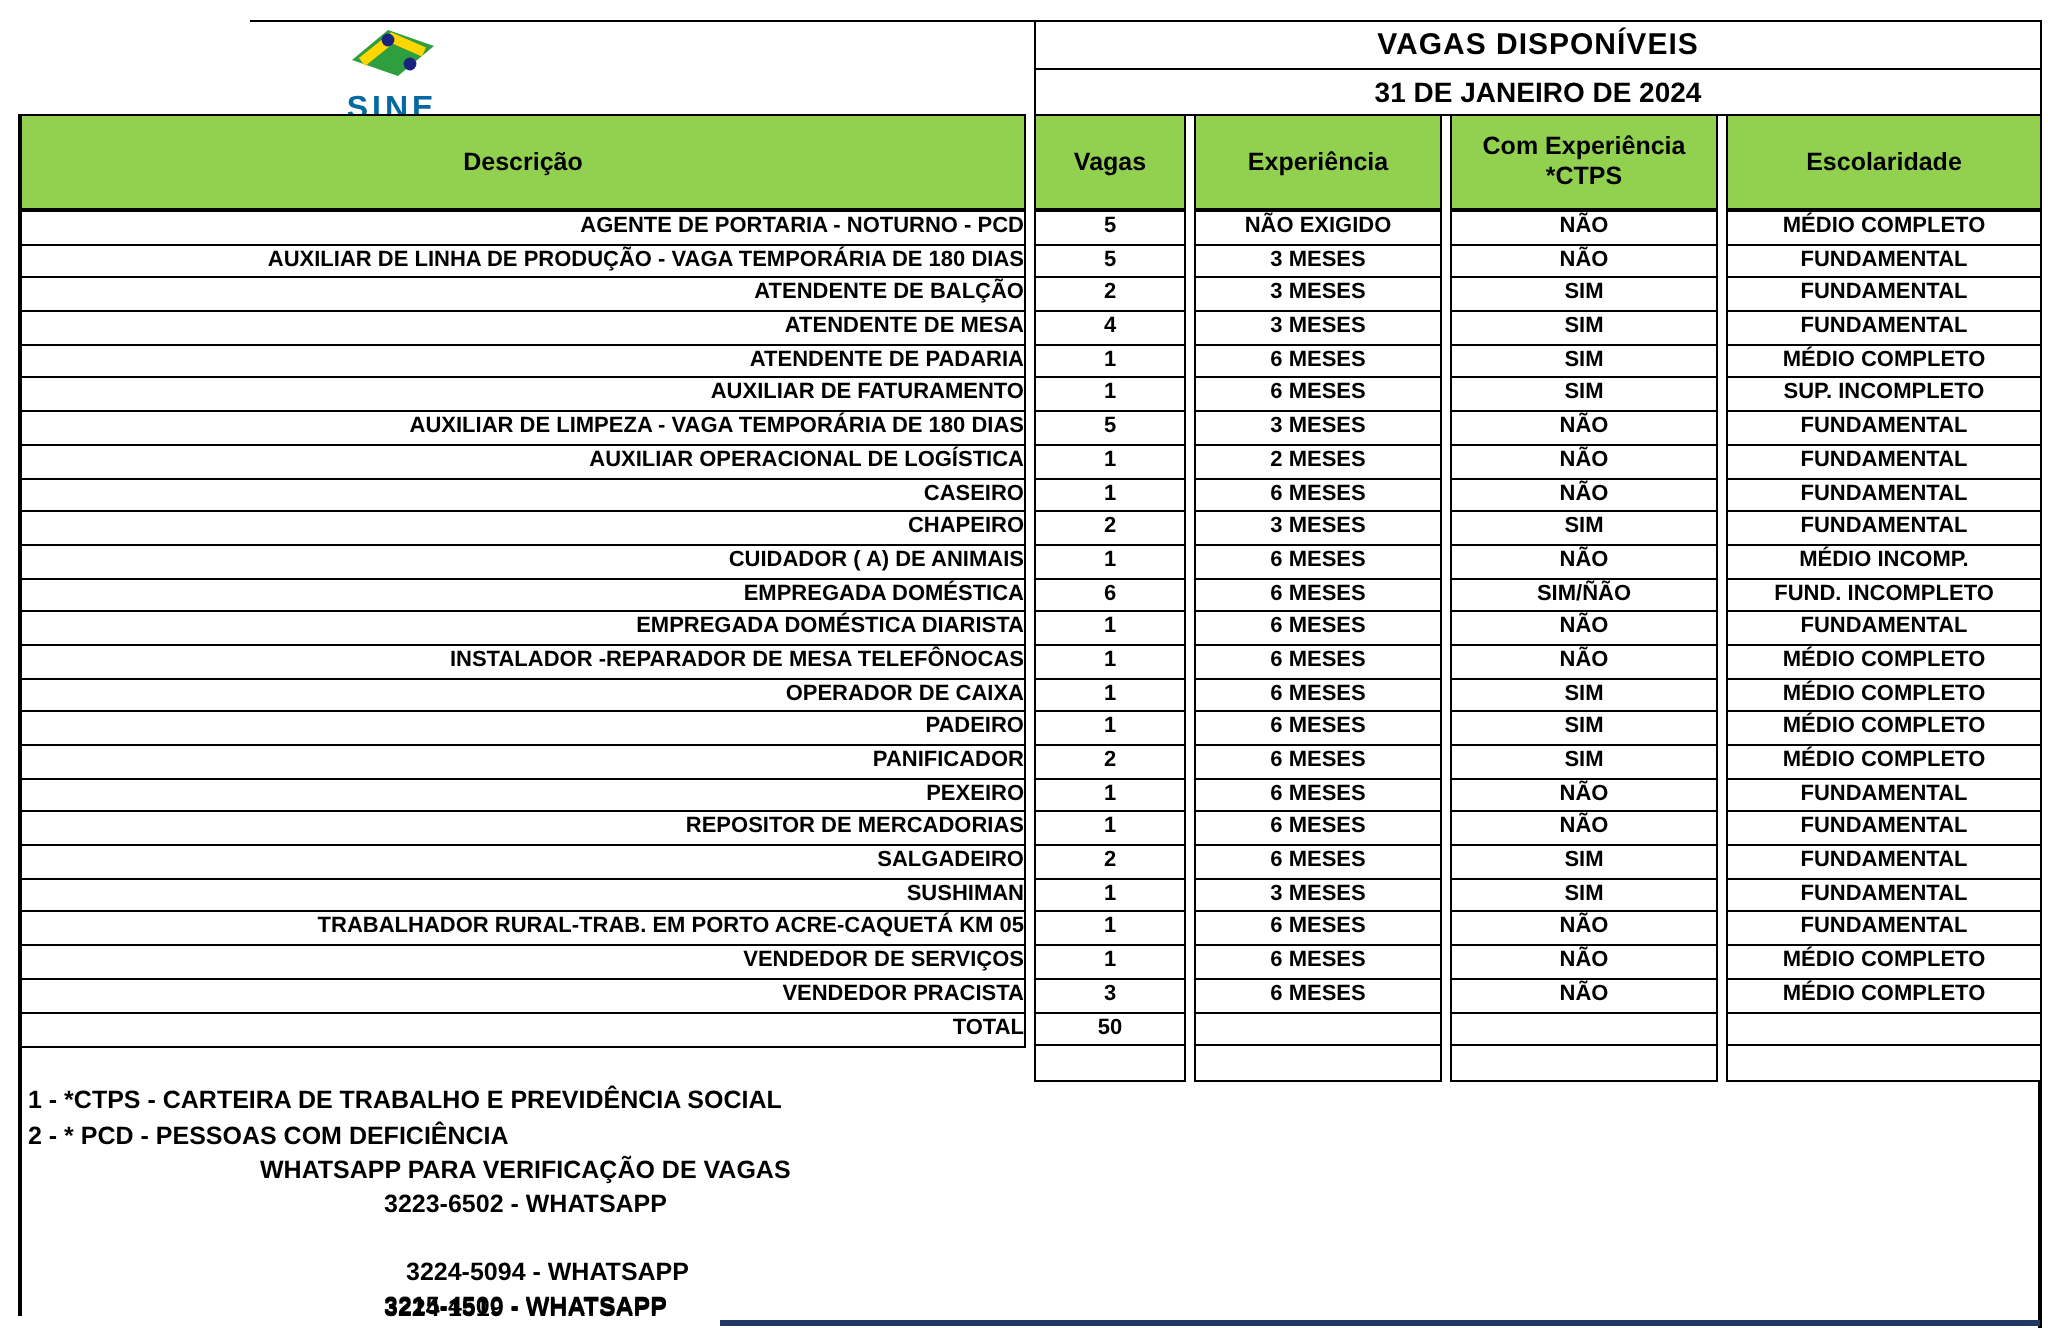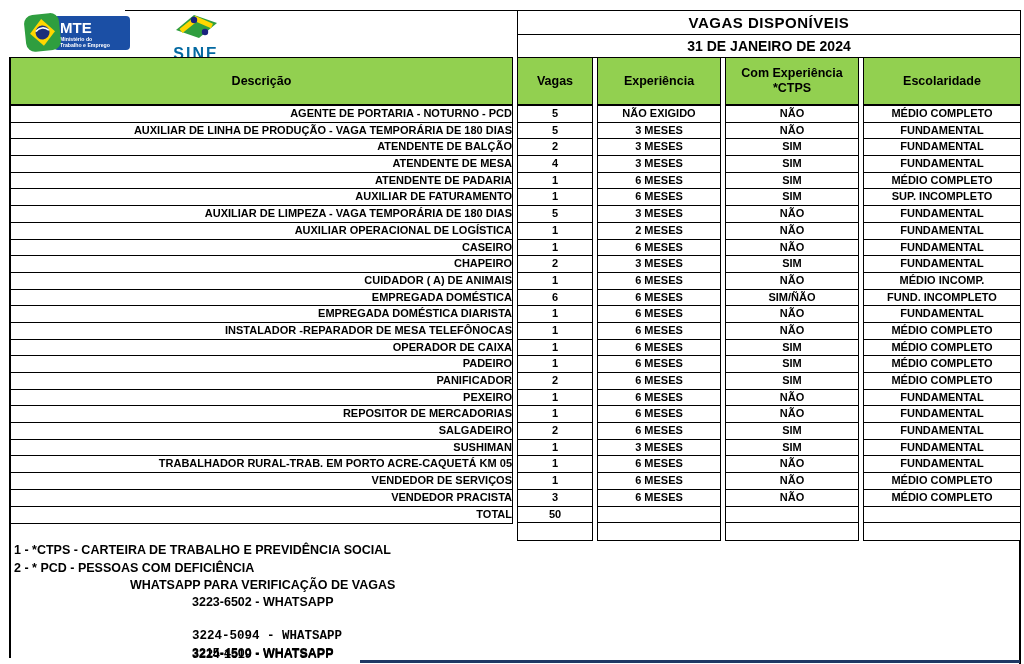--- a/index.html
+++ b/index.html
@@ -41,46 +41,32 @@
   .col-ctps{left:725px;width:134px;}
   .col-esc{left:863px;width:158px;}
 
   
   .fn{position:absolute;font-size:12.5px;white-space:nowrap;}
   .fn1{left:14px;top:543px;}
   .fn2{left:14px;top:561px;}
   .fn3{left:130px;top:578px;}
   .ph0{left:192px;top:595px;}
   .ph1{left:192px;top:612px;margin-top:35px;}
-  .ph2{left:192px;top:629px;font-family:Liberation Mono, monospace;}
+  .ph2{left:203px;top:629px;}
   .ph3{left:192px;top:646px;}
 </style>
 </head>
 <body>
 
 <div class="page">
 
   <div class="top-rule"></div>
   <div class="left-rule"></div>
   <div class="right-rule"></div>
 
-  <div class="logo mte">
-    <svg width="108" height="44" viewBox="0 0 108 44">
-      <rect x="30" y="6" width="76" height="34" rx="4" fill="#1b4fa5"></rect>
-      <text x="36" y="23" font-size="15" font-weight="bold" fill="#ffffff" font-family="Liberation Sans, sans-serif">MTE</text>
-      <text x="36" y="30.5" font-size="5.2" font-weight="bold" fill="#ffffff" font-family="Liberation Sans, sans-serif">Ministério do</text>
-      <text x="36" y="37" font-size="5.2" font-weight="bold" fill="#ffffff" font-family="Liberation Sans, sans-serif">Trabalho e Emprego</text>
-      <g transform="rotate(-6 18 22)">
-        <rect x="1" y="4" width="35" height="37" rx="9" fill="#2f9e3f"></rect>
-        <polygon points="18.5,9 31,22.5 18.5,36 6,22.5" fill="#ffd700"></polygon>
-        <circle cx="18.5" cy="22.5" r="7" fill="#1a2f7a"></circle>
-        <path d="M12 21 A 8.5 8.5 0 0 1 25 21" stroke="#ffffff" stroke-width="1.6" fill="none"></path>
-      </g>
-    </svg>
-  </div>
 
   <div class="logo sine">
     <svg width="52" height="32" viewBox="0 0 52 32">
       <polygon points="6,18 24,3 47,11 29,26" fill="#2f9e3f"></polygon>
       <polyline points="11,19 26,7 42,14" stroke="#ffd700" stroke-width="5" fill="none"></polyline>
       <circle cx="24" cy="8" r="3.2" fill="#1a237e"></circle>
       <circle cx="35" cy="20" r="3.2" fill="#1a237e"></circle>
     </svg>
     <div class="sine-text">SINE</div>
     <div class="sine-bar"></div>

